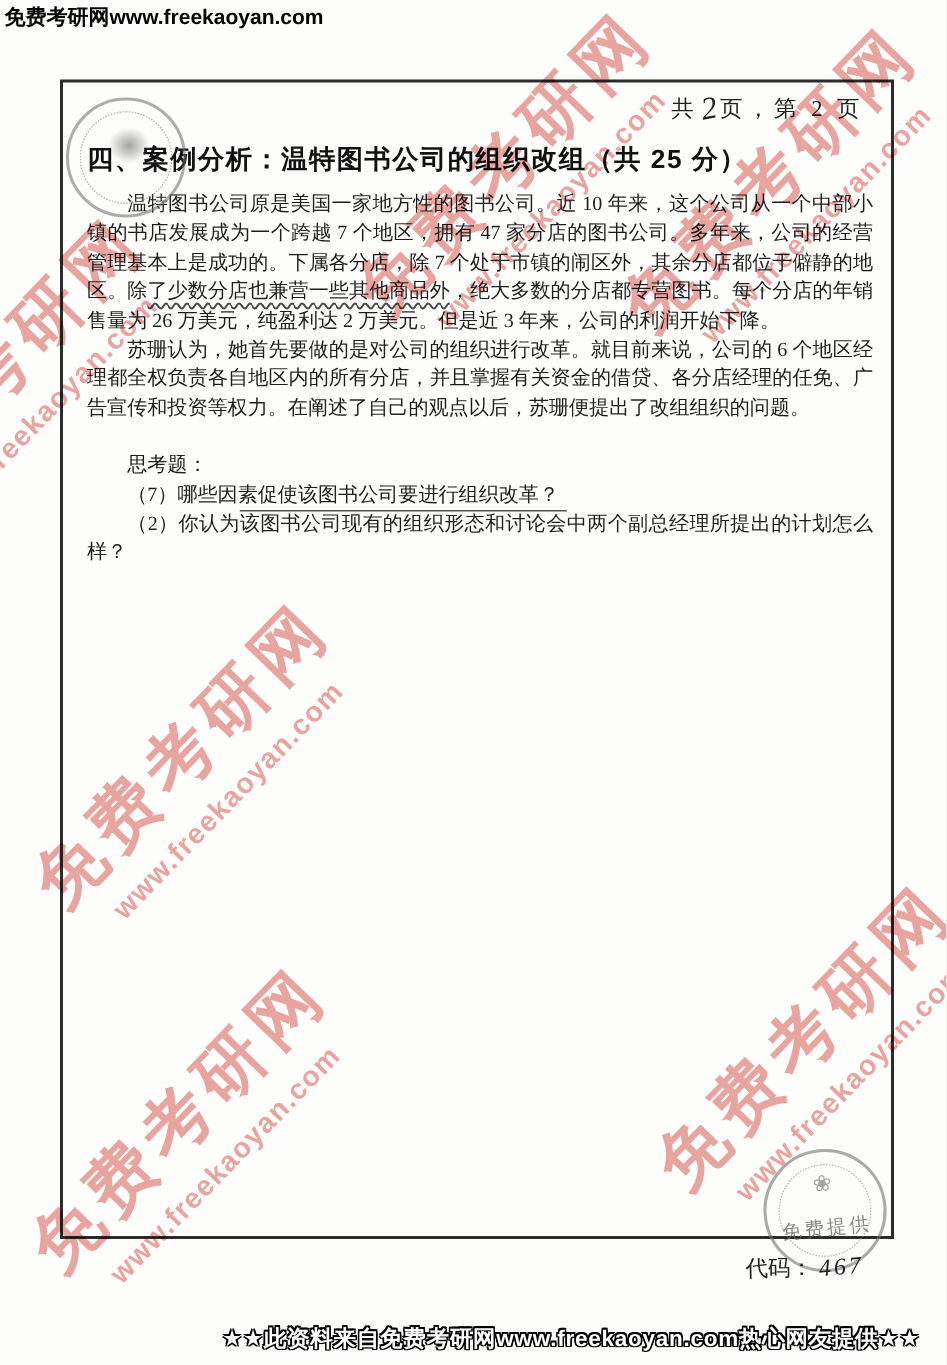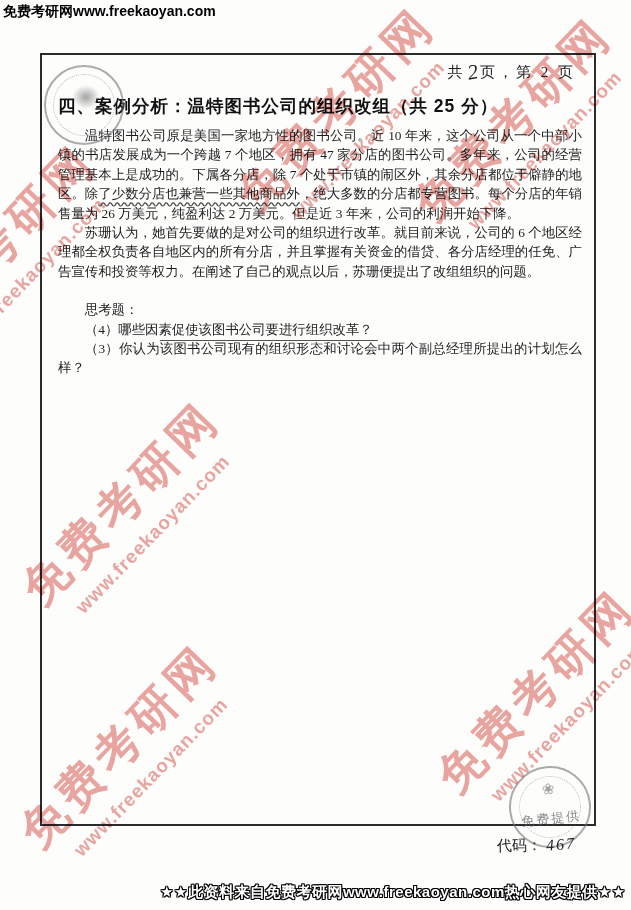--- a/index.html
+++ b/index.html
@@ -84,21 +84,21 @@
   .code-line{
     position:absolute;left:497px;top:836px;z-index:5;
     font-size:15px;color:#222;transform:rotate(-1deg);
   }
   .code-val{
     font-style:italic;font-size:16px;letter-spacing:2px;margin-left:4px;
     display:inline-block;transform:rotate(-4deg);
   }
   
   .footer{
-    position:absolute;left:160px;top:883px;width:460px;z-index:6;
+    position:absolute;left:148px;top:883px;width:460px;z-index:6;
     text-align:center;font-family:"Liberation Sans","DejaVu Sans",sans-serif;
     font-weight:bold;font-size:15px;letter-spacing:.5px;color:#fff;
     text-shadow:-1px -1px 0 #000,1px -1px 0 #000,-1px 1px 0 #000,1px 1px 0 #000,
                 -1px 0 0 #000,1px 0 0 #000,0 -1px 0 #000,0 1px 0 #000;
     white-space:nowrap;
   }
   
   .wm{
     position:absolute;z-index:3;pointer-events:none;text-align:center;
     transform:translate(-50%,-50%) rotate(-46deg);
@@ -159,23 +159,23 @@
     <p class="para"><span>温特图书公司原是美国一家地方性的图书公司。近 10 年来，这个公司从一个中部小镇的书店发展成为一个跨越 7 个地区，拥有 47 家分店的图书公司。多年来，公司的经营管理基本上是成功的。下属各分店，除 7 个处于市镇的闹区外，其余分店都位于僻静的地区。除</span><span class="wavy">了少数分店也兼营一些其他商品外</span><span>，绝大多数的分店都专营图书。每个分店的年销售量为 26 万美元，纯盈利达 2 万美元。但是近 3 年来，公司的利润开始下降。</span></p>
 
 
     <p class="para">苏珊认为，她首先要做的是对公司的组织进行改革。就目前来说，公司的 6 个地区经理都全权负责各自地区内的所有分店，并且掌握有关资金的借贷、各分店经理的任免、广告宣传和投资等权力。在阐述了自己的观点以后，苏珊便提出了改组组织的问题。</p>
 
 
 
 
     <p class="para spaced">思考题：</p>
 
-    <p class="para">（4）哪些因素促使该图书公司要进行组织改革？</p>
+    <p class="para">（7）哪些因素促使该图书公司要进行组织改革？</p>
 
-    <p class="para"><span>（3）你认为</span><span class="overmark">该图书公司现有的组织形态和讨论会</span><span>中两个副总经理所提出的计划怎么样？</span></p>
+    <p class="para"><span>（2）你认为</span><span class="overmark">该图书公司现有的组织形态和讨论会</span><span>中两个副总经理所提出的计划怎么样？</span></p>
 
     <div class="stamp stamp-tl">
       <div class="ring"></div>
       <div class="blob"></div>
     </div>
   </div>
 
   <div class="stamp stamp-br">
     <div class="ring"></div>
     <div class="emblem">❀</div>

